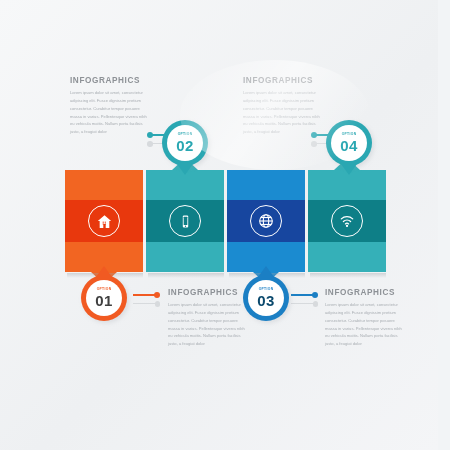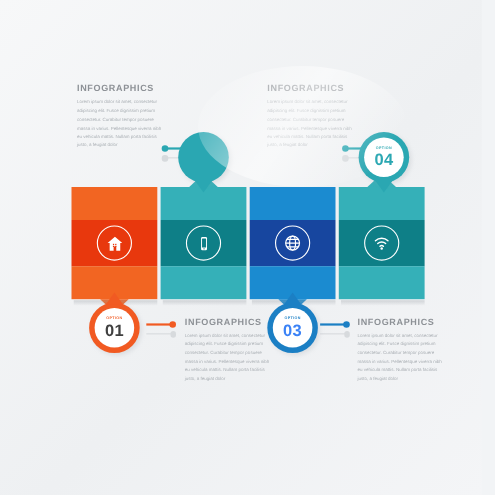--- a/index.html
+++ b/index.html
@@ -200,20 +200,24 @@
         <path d="M9.9 15.9a3.1 3.1 0 0 1 4.2 0"></path>
         <circle cx="12" cy="18.6" r="1.5" fill="#ffffff" stroke="none"></circle>
       </svg>
     </div>
   </div>
 
   <div class="badge-shadow" style="left:164px;top:122px;width:46px;height:46px;"></div>
   <div class="badge" style="left:162px;top:120px;">
     <div class="ring" style="background:#2aa7b2;"></div>
     <div class="tail down" style="border-top:11px solid #2aa7b2;"></div>
+    <div class="inner">
+      <span class="opt" style="color:#2aa7b2;">OPTION</span>
+      <span class="num" style="color:#2aa7b2;">02</span>
+    </div>
   </div>
 
   <div class="badge-shadow" style="left:328px;top:122px;width:46px;height:46px;"></div>
   <div class="badge" style="left:326px;top:120px;">
     <div class="ring" style="background:#2aa7b2;"></div>
     <div class="tail down" style="border-top:11px solid #2aa7b2;"></div>
     <div class="inner">
       <span class="opt" style="color:#2aa7b2;">OPTION</span>
       <span class="num" style="color:#2aa7b2;">04</span>
     </div>
@@ -228,21 +232,21 @@
       <span class="num" style="color:#404040;">01</span>
     </div>
   </div>
 
   <div class="badge-shadow" style="left:245px;top:277px;width:46px;height:46px;"></div>
   <div class="badge" style="left:243px;top:275px;">
     <div class="ring" style="background:#1b7fc4;"></div>
     <div class="tail up" style="border-bottom:11px solid #1b7fc4;"></div>
     <div class="inner">
       <span class="opt" style="color:#1b7fc4;">OPTION</span>
-      <span class="num" style="color:#3b82f6;">03</span>
+      <span class="num" style="color:#0c4a6e;">03</span>
     </div>
   </div>
 
   <div class="sheen" style="left:180px;top:60px;width:190px;height:110px;
        background:linear-gradient(125deg,rgba(255,255,255,0) 0%,rgba(255,255,255,.55) 45%,rgba(255,255,255,0) 85%);
        border-radius:50%;"></div>
 
 </div>
 
 </body></html>

